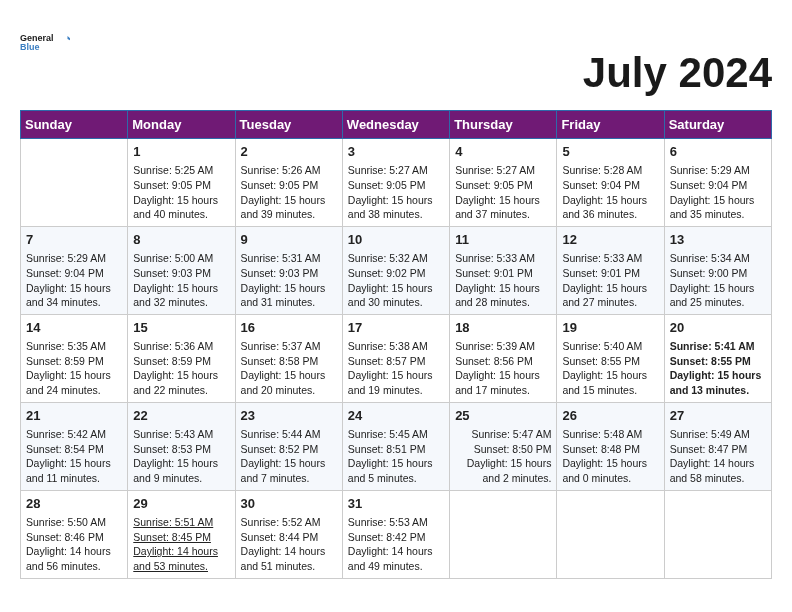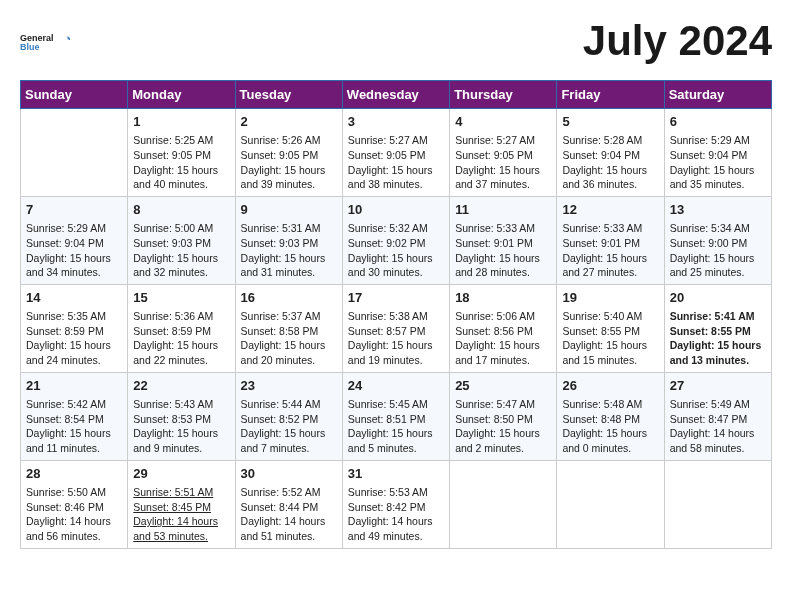--- a/index.html
+++ b/index.html
@@ -22,20 +22,21 @@
       gap: 4px;
     }
     .title-area {
       text-align: right;
     }
     .month-title {
       font-size: 42px;
       font-weight: bold;
       color: #1a1a1a;
       line-height: 1;
+      margin-top: 32px;
     }
     .location-title {
       font-size: 16px;
       color: #444;
       margin-top: 4px;
     }
     table {
       width: 100%;
       border-collapse: collapse;
       font-size: 11px;
@@ -227,21 +228,21 @@
         </td>
         <td>
           <div class="day-number">17</div>
           <div class="day-info" style="white-space: pre-line;">Sunrise: 5:38 AM
 Sunset: 8:57 PM
 Daylight: 15 hours
 and 19 minutes.</div>
         </td>
         <td>
           <div class="day-number">18</div>
-          <div class="day-info" style="white-space: pre-line;">Sunrise: 5:06 AM
+          <div class="day-info" style="white-space: pre-line;">Sunrise: 5:39 AM
 Sunset: 8:56 PM
 Daylight: 15 hours
 and 17 minutes.</div>
         </td>
         <td>
           <div class="day-number">19</div>
           <div class="day-info" style="white-space: pre-line;">Sunrise: 5:40 AM
 Sunset: 8:55 PM
 Daylight: 15 hours
 and 15 minutes.</div>
@@ -278,21 +279,21 @@
         </td>
         <td>
           <div class="day-number">24</div>
           <div class="day-info" style="white-space: pre-line;">Sunrise: 5:45 AM
 Sunset: 8:51 PM
 Daylight: 15 hours
 and 5 minutes.</div>
         </td>
         <td>
           <div class="day-number">25</div>
-          <div class="day-info" style="white-space: pre-line;">Sunrise: 5:47 AM
+          <div class="day-info" style="white-space: pre-line; text-align: right;">Sunrise: 5:47 AM
 Sunset: 8:50 PM
 Daylight: 15 hours
 and 2 minutes.</div>
         </td>
         <td>
           <div class="day-number">26</div>
           <div class="day-info" style="white-space: pre-line;">Sunrise: 5:48 AM
 Sunset: 8:48 PM
 Daylight: 15 hours
 and 0 minutes.</div>

